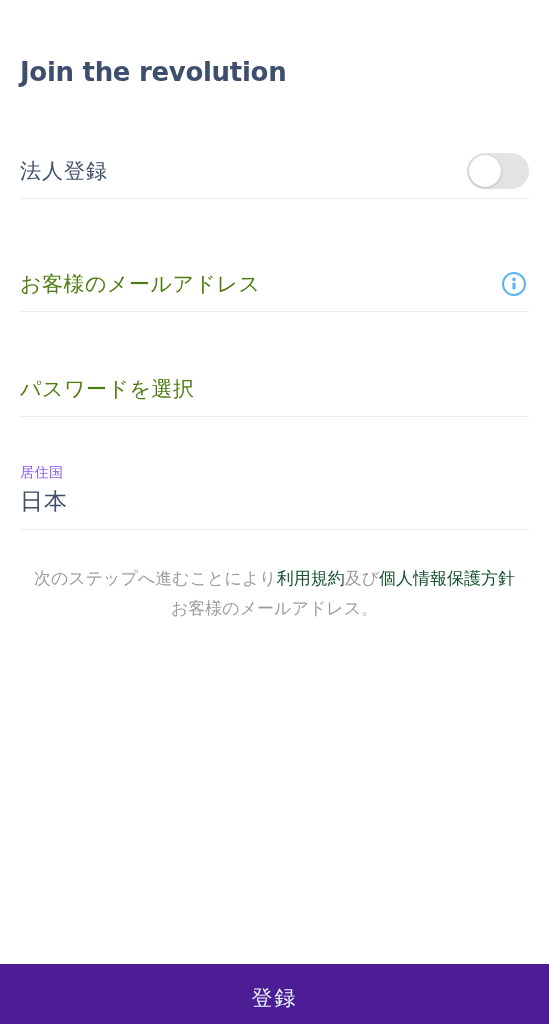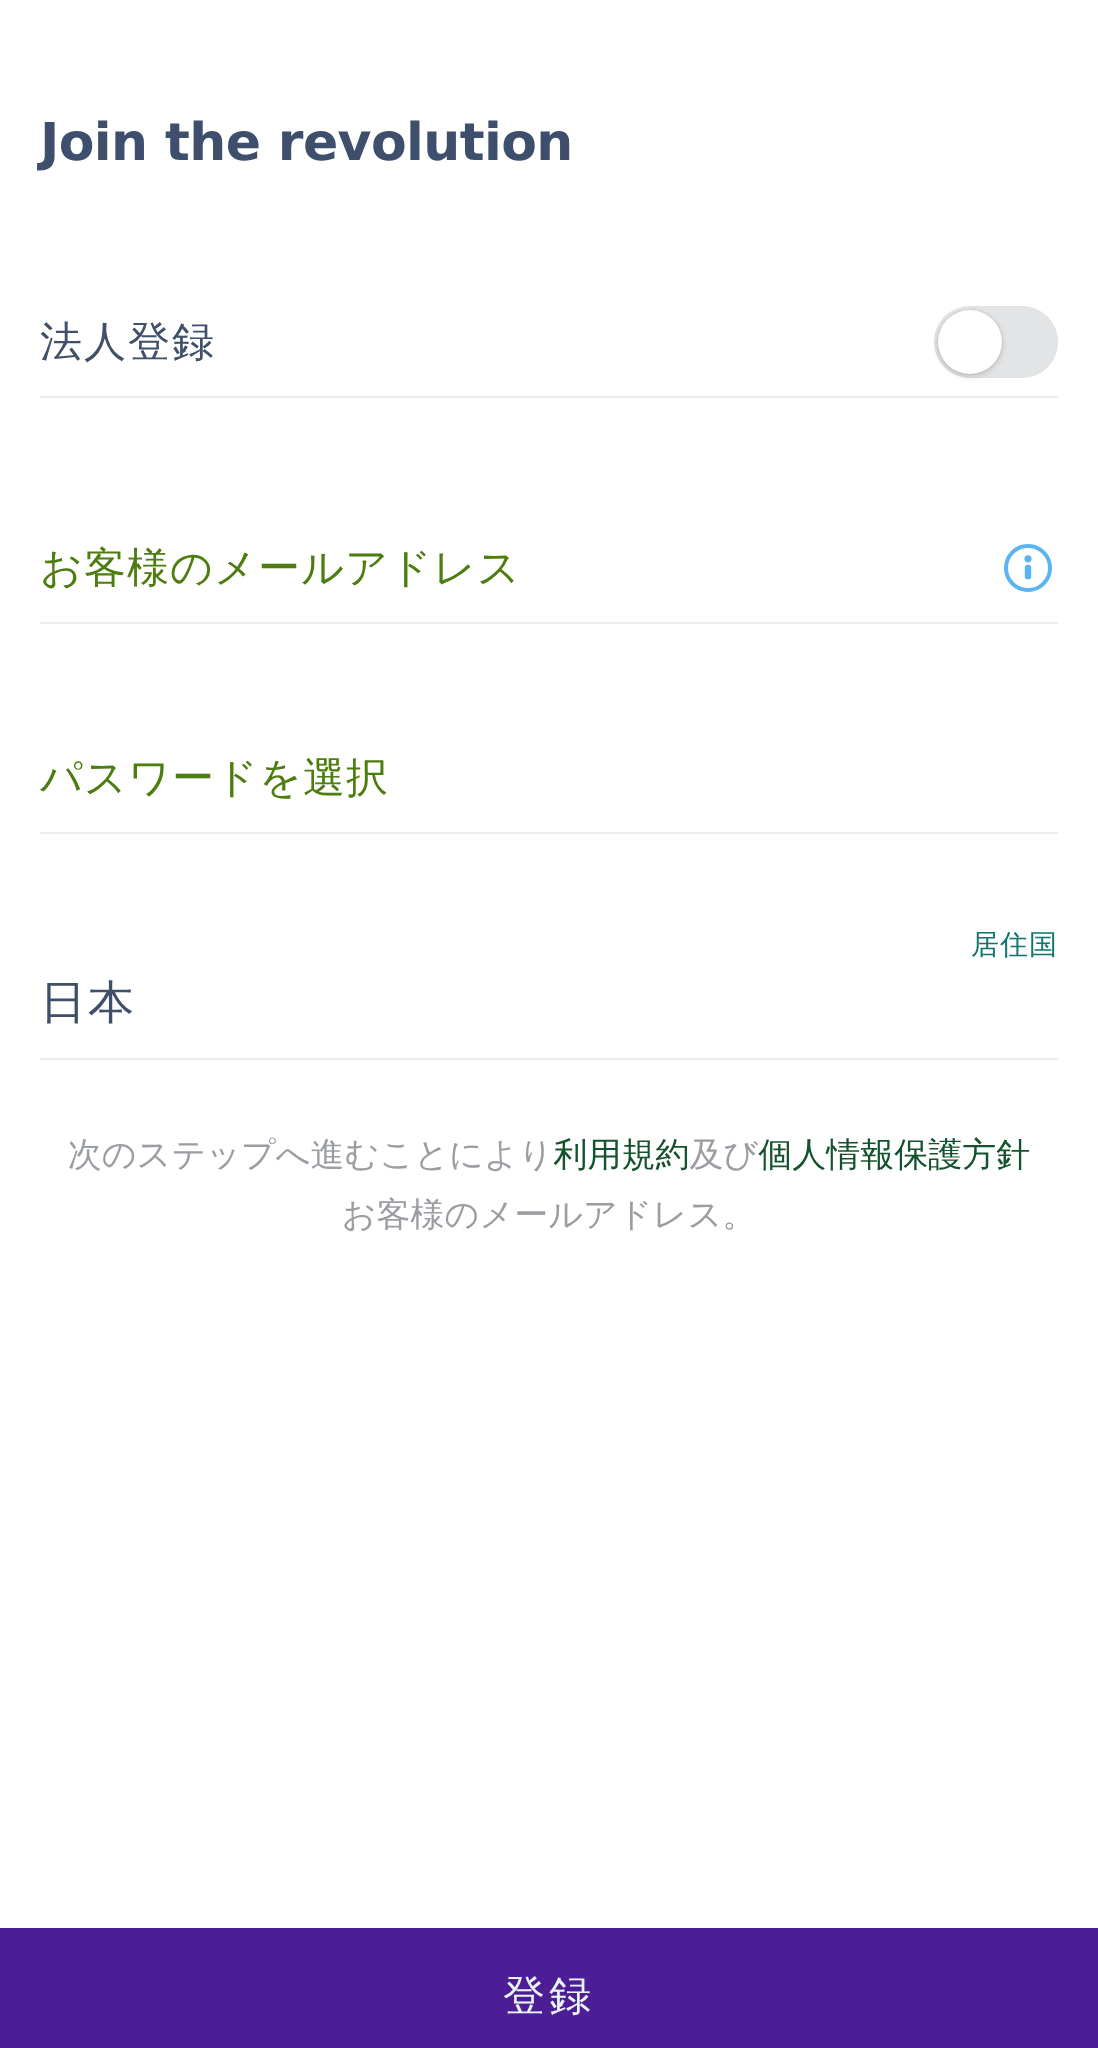--- a/index.html
+++ b/index.html
@@ -117,25 +117,24 @@
   
   .field-country {
     margin-top: 47px;
     padding-bottom: 6px;
     display: flex;
     flex-direction: column;
     justify-content: flex-end;
   }
   .country-label {
     font-size: 14px;
-    color: #0f766e;
+    color: #8b5cf6;
     font-family: "DejaVu Sans", "Liberation Sans", sans-serif;
     letter-spacing: 0.5px;
     margin-bottom: 4px;
-    text-align: right;
   }
   .country-value {
     font-size: 23px;
     color: #3f4f68;
     font-family: Liberation Mono, monospace;
     letter-spacing: 1px;
     padding-bottom: 6px;
   }
 
   

